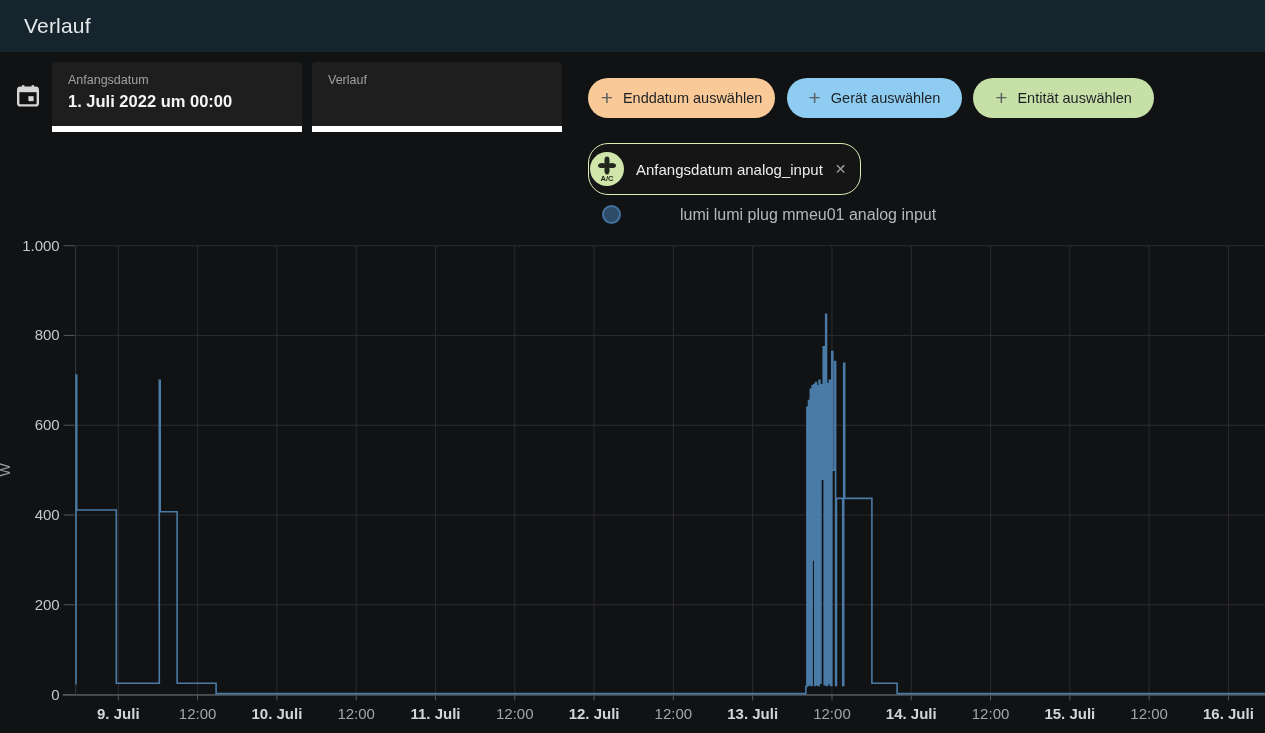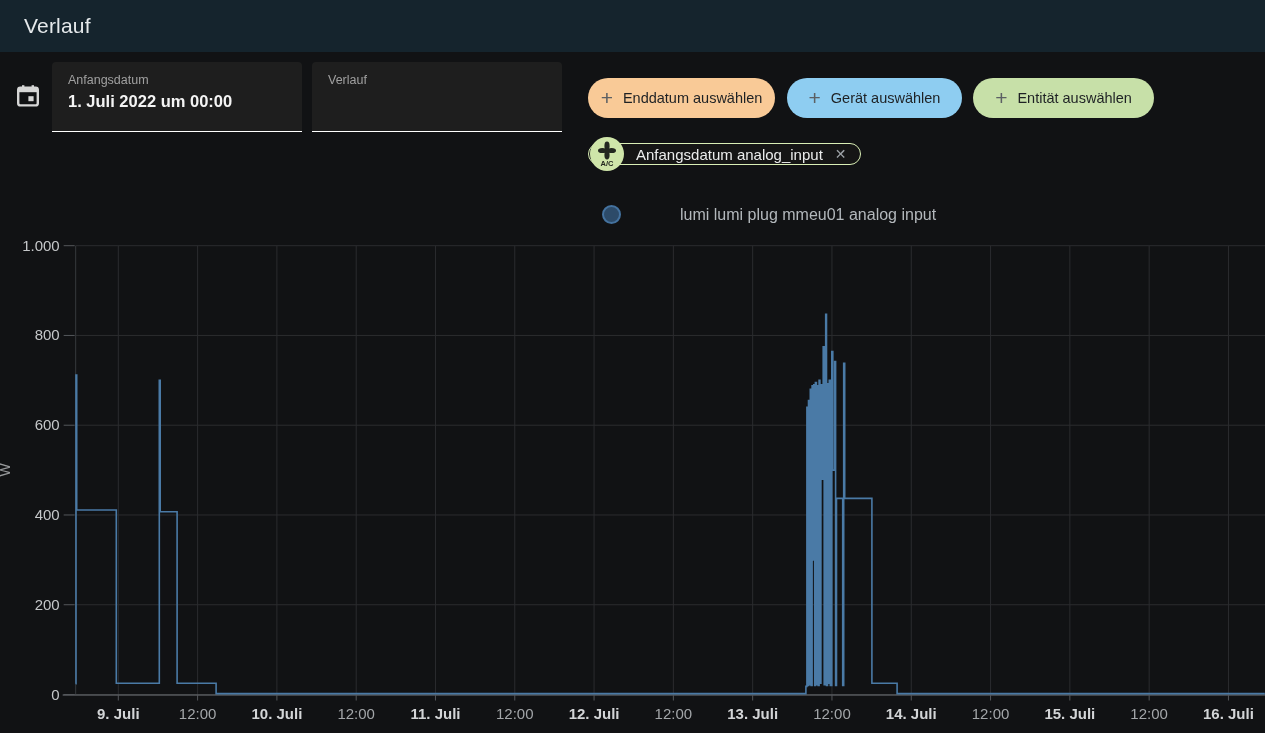--- a/index.html
+++ b/index.html
@@ -11,37 +11,37 @@
   }
   .app-header{
     position:absolute;left:0;top:0;width:1265px;height:52px;
     background:#15242d;display:flex;align-items:center;
   }
   .app-title{color:#e5e9eb;font-size:21px;margin-left:24px;letter-spacing:.2px;}
   .calendar-btn{position:absolute;left:15px;top:83px;width:26px;height:26px;cursor:pointer;}
   .date-field{
     position:absolute;top:62px;width:250px;height:70px;
     background:#1e1e1e;border-radius:4px 4px 0 0;
-    border-bottom:1px solid #ffffff;box-sizing:border-box;
+    border-bottom:6px solid #ffffff;box-sizing:border-box;
     padding:11px 16px 0 16px;cursor:pointer;
   }
   .date-field .fl{font-size:12.5px;color:#a0a0a0;}
   .date-field .fv{font-size:16.5px;color:#f4f4f4;font-weight:700;margin-top:5px;}
   #start-field{left:52px;} #end-field{left:312px;}
   .hachip{
     position:absolute;top:78px;height:40px;border-radius:20px;
     display:flex;align-items:center;justify-content:center;gap:10px;
     font-size:14.5px;color:#1e2124;cursor:pointer;border:none;
   }
   .hachip .plus{font-size:21px;font-weight:400;color:#5c6064;line-height:1;margin-top:-2px;}
   #chip-area{left:588px;width:187px;}
   #chip-device{left:787px;width:175px;}
   #chip-entity{left:973px;width:181px;}
   .entity-chip{
-    position:absolute;left:588px;top:143px;height:22px;width:273px;
+    position:absolute;left:588px;top:143px;height:52px;width:273px;
     box-sizing:border-box;border:1.5px solid #d9eeb5;border-radius:20px;
     background:#151515;display:flex;align-items:center;cursor:pointer;
   }
   .entity-chip .badge{
     width:34px;height:34px;border-radius:50%;background:#cfe5a9;
     margin-left:1px;flex:0 0 auto;display:flex;align-items:center;justify-content:center;
   }
   .entity-chip .elabel{font-size:15px;font-weight:500;color:#ebecec;margin:0 6px 0 12px;}
   .entity-chip .close{font-size:14px;color:#9da2a6;margin-left:6px;margin-right:2px;cursor:pointer;}
   .legend{position:absolute;left:602px;top:205px;display:flex;align-items:center;gap:11px;cursor:pointer;}

